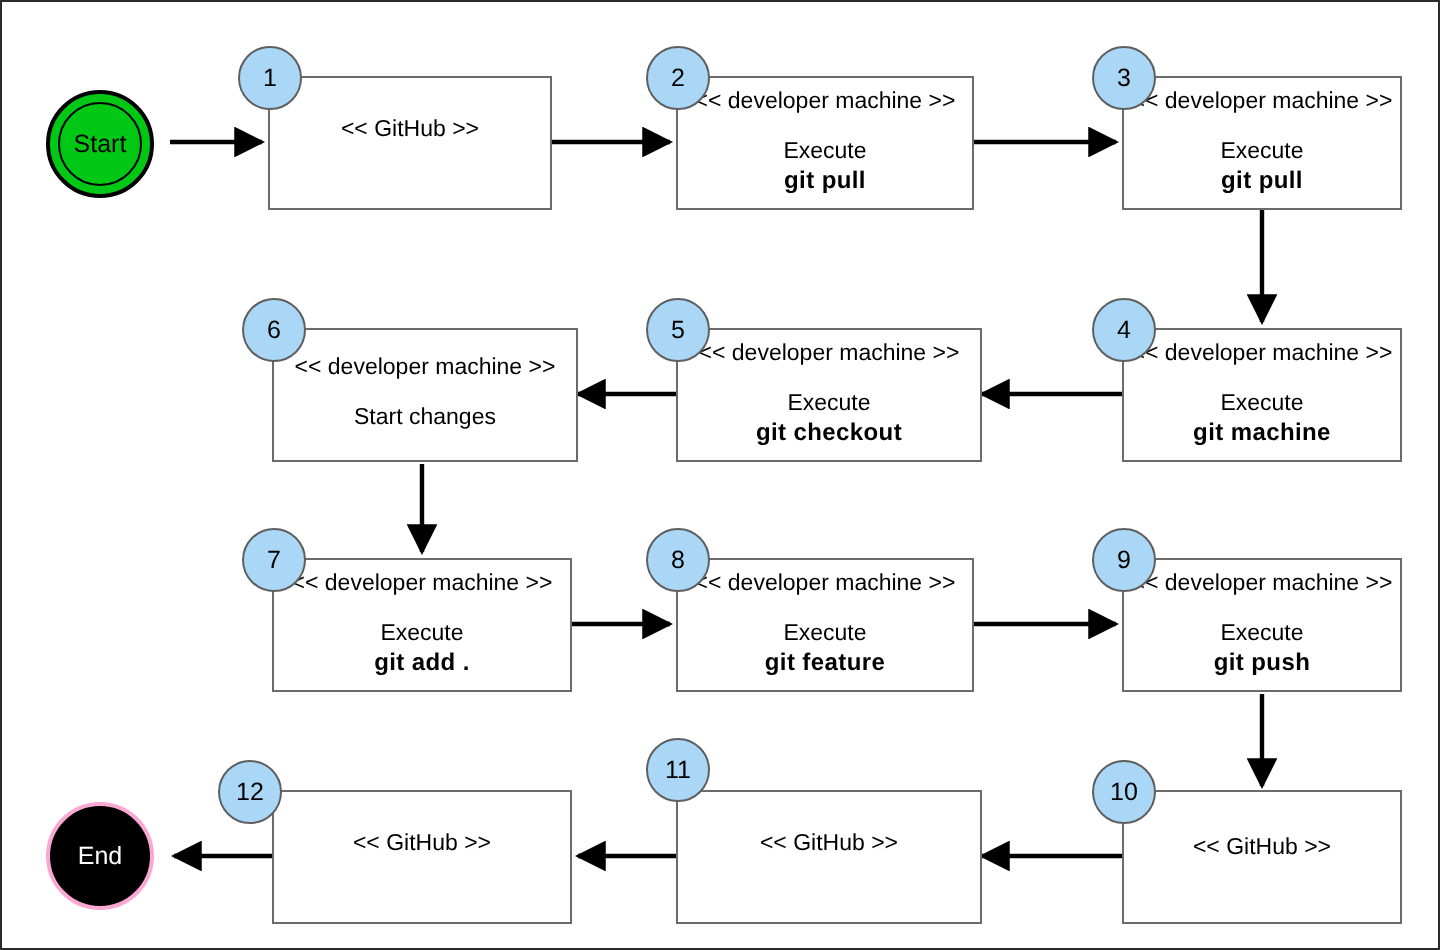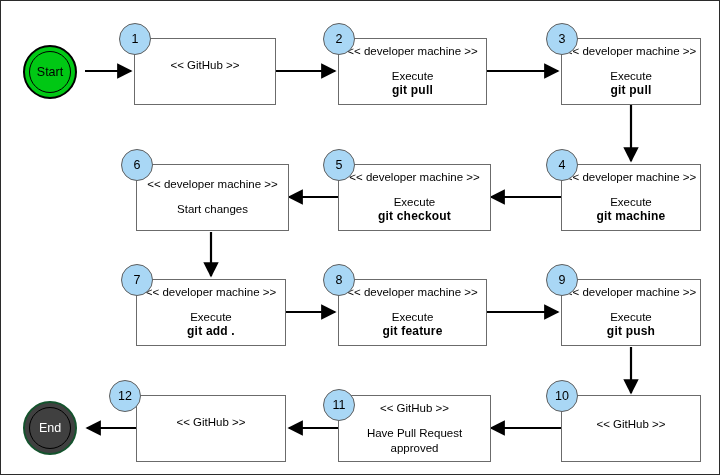--- a/index.html
+++ b/index.html
@@ -91,22 +91,22 @@
     z-index: 2;
     font-size: 12.5px;
   }
   #start-node {
     background: #00c814;
     border: 2px solid #000000;
   }
   #start-node .ring { border: 1.6px solid #000000; }
   #start-node .tlabel { color: #000000; }
   #end-node {
-    background: #404040;
-    border: 2px solid #14532d;
+    background: #000000;
+    border: 2px solid #f9a8d4;
   }
   #end-node .ring { border: 1.6px solid #000000; }
   #end-node .tlabel { color: #ffffff; }
 </style>
 </head>
 <body>
 
 <div id="canvas">
 
   <svg id="edges" viewBox="0 0 720 475">
@@ -218,24 +218,21 @@
   </div>
   <div class="badge" style="left:545px; top:263px;">9</div>
 
   <div class="node-box" style="left:135px; top:394px; width:150px; height:67px;">
     <div class="stereotype">&lt;&lt; GitHub &gt;&gt;</div>
   </div>
   <div class="badge" style="left:108px; top:379px;text-align:center;">12</div>
 
   <div class="node-box" style="left:337px; top:394px; width:153px; height:67px;">
     <div class="stereotype">&lt;&lt; GitHub &gt;&gt;</div>
-    <div class="body-text">
-      <span>Have Pull Request approved</span>
-    </div>
-  </div>
-  <div class="badge" style="left:322px; top:388px;text-align:center;">11</div>
+  </div>
+  <div class="badge" style="left:322px; top:368px;text-align:center;">11</div>
 
   <div class="node-box" style="left:560px; top:394px; width:140px; height:67px;">
     <div class="stereotype" style="margin-bottom:7px;">&lt;&lt; GitHub &gt;&gt;</div>
   </div>
   <div class="badge" style="left:545px; top:379px;text-align:right;">10</div>
 
 </div>
 
 </body></html>

